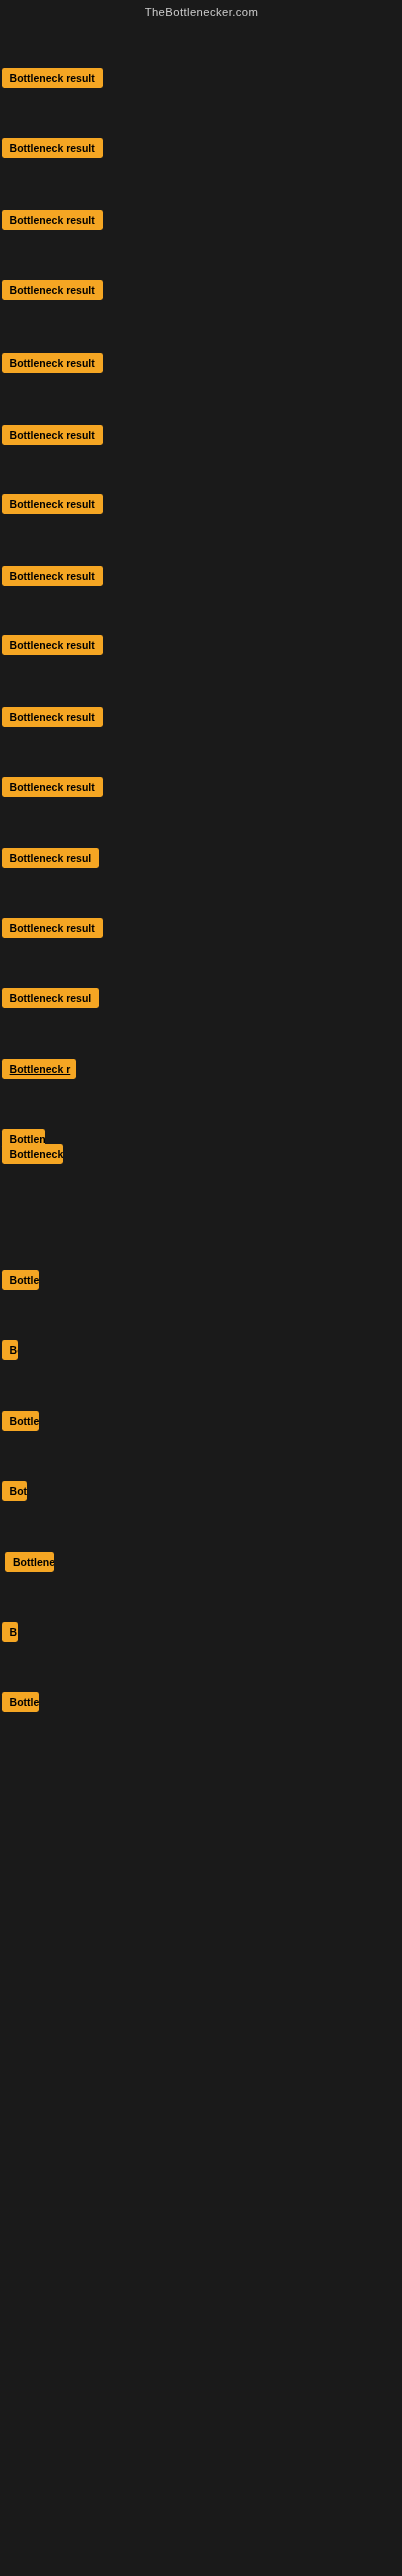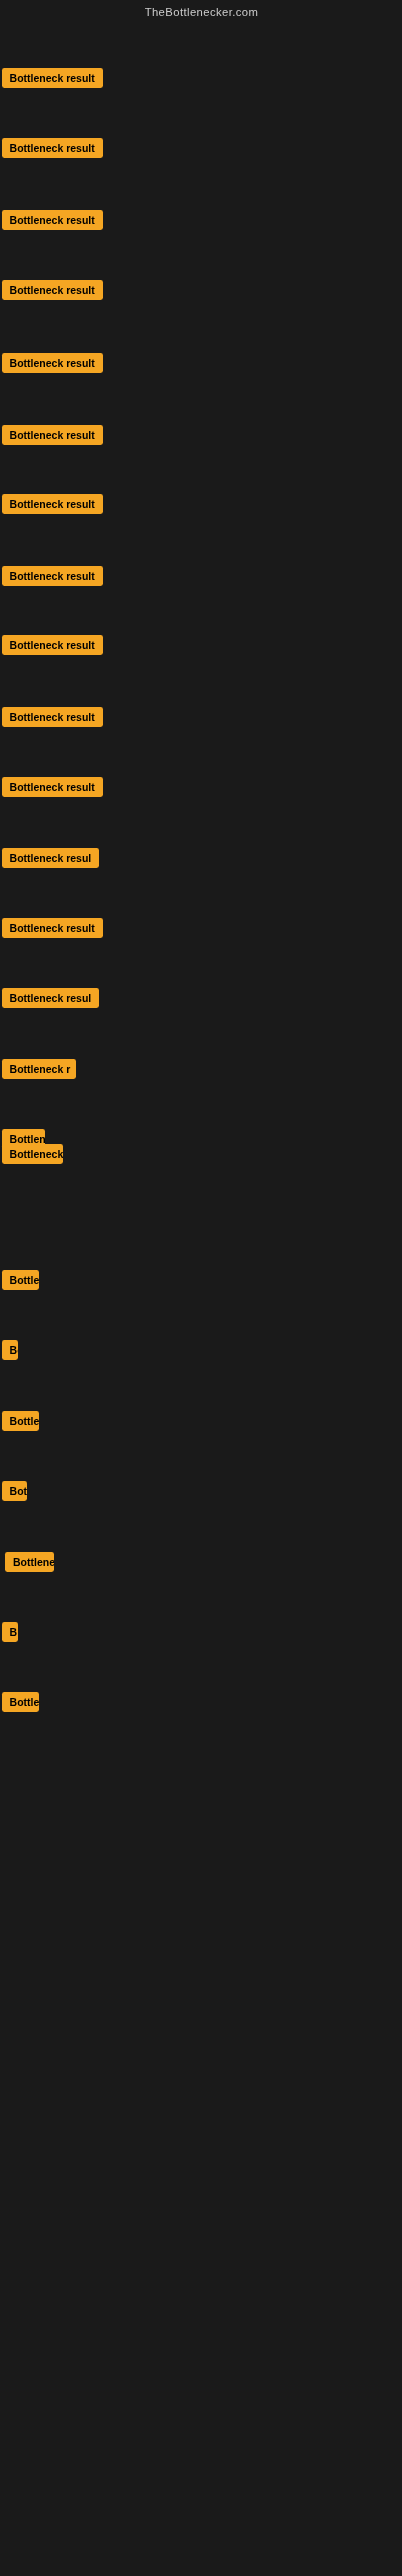--- a/index.html
+++ b/index.html
@@ -51,21 +51,21 @@
     <div style="position: absolute; top: 331px; left: 1.6px;"><span class="bottleneck-badge">Bottleneck result</span></div>
     <div style="position: absolute; top: 403px; left: 1.6px;"><span class="bottleneck-badge">Bottleneck result</span></div>
     <div style="position: absolute; top: 472px; left: 1.6px;"><span class="bottleneck-badge">Bottleneck result</span></div>
     <div style="position: absolute; top: 544px; left: 1.6px;"><span class="bottleneck-badge">Bottleneck result</span></div>
     <div style="position: absolute; top: 613px; left: 1.6px;"><span class="bottleneck-badge">Bottleneck result</span></div>
     <div style="position: absolute; top: 685px; left: 1.6px;"><span class="bottleneck-badge">Bottleneck result</span></div>
     <div style="position: absolute; top: 755px; left: 1.6px;"><span class="bottleneck-badge">Bottleneck result</span></div>
     <div style="position: absolute; top: 826px; left: 1.6px;"><span class="bottleneck-badge" style="max-width: 98px; overflow: hidden;">Bottleneck resul</span></div>
     <div style="position: absolute; top: 896px; left: 1.6px;"><span class="bottleneck-badge">Bottleneck result</span></div>
     <div style="position: absolute; top: 966px; left: 1.6px;"><span class="bottleneck-badge" style="max-width: 98px; overflow: hidden;">Bottleneck resul</span></div>
-    <div style="position: absolute; top: 1037px; left: 1.6px;"><span class="bottleneck-badge" style="max-width: 74px; overflow: hidden;">Bottleneck r</span></div>
+    <div style="position: absolute; top: 1037px; left: 1.6px;"><span class="bottleneck-badge" style="max-width: 74px; overflow: hidden; text-decoration: underline;">Bottleneck r</span></div>
     <div style="position: absolute; top: 1107px; left: 1.6px;"><span class="bottleneck-badge" style="max-width: 43px; overflow: hidden;">Bottlen</span></div>
     <div style="position: absolute; top: 1122px; left: 1.6px;"><span class="bottleneck-badge" style="max-width: 61px; overflow: hidden;">Bottleneck</span></div>
     <div style="position: absolute; top: 1248px; left: 1.6px;"><span class="bottleneck-badge" style="max-width: 37px; overflow: hidden;">Bottle</span></div>
     <div style="position: absolute; top: 1318px; left: 1.6px;"><span class="bottleneck-badge" style="max-width: 12px; overflow: hidden;">Bo</span></div>
     <div style="position: absolute; top: 1389px; left: 1.6px;"><span class="bottleneck-badge" style="max-width: 37px; overflow: hidden;">Bottle</span></div>
     <div style="position: absolute; top: 1459px; left: 1.6px;"><span class="bottleneck-badge" style="max-width: 25px; overflow: hidden;">Bott</span></div>
     <div style="position: absolute; top: 1530px; left: 5px;"><span class="bottleneck-badge" style="max-width: 49px; overflow: hidden;">Bottlene</span></div>
     <div style="position: absolute; top: 1600px; left: 1.6px;"><span class="bottleneck-badge" style="max-width: 6.4px; overflow: hidden;">B</span></div>
     <div style="position: absolute; top: 1670px; left: 1.6px;"><span class="bottleneck-badge" style="max-width: 37px; overflow: hidden;">Bottle</span></div>
   </div>

